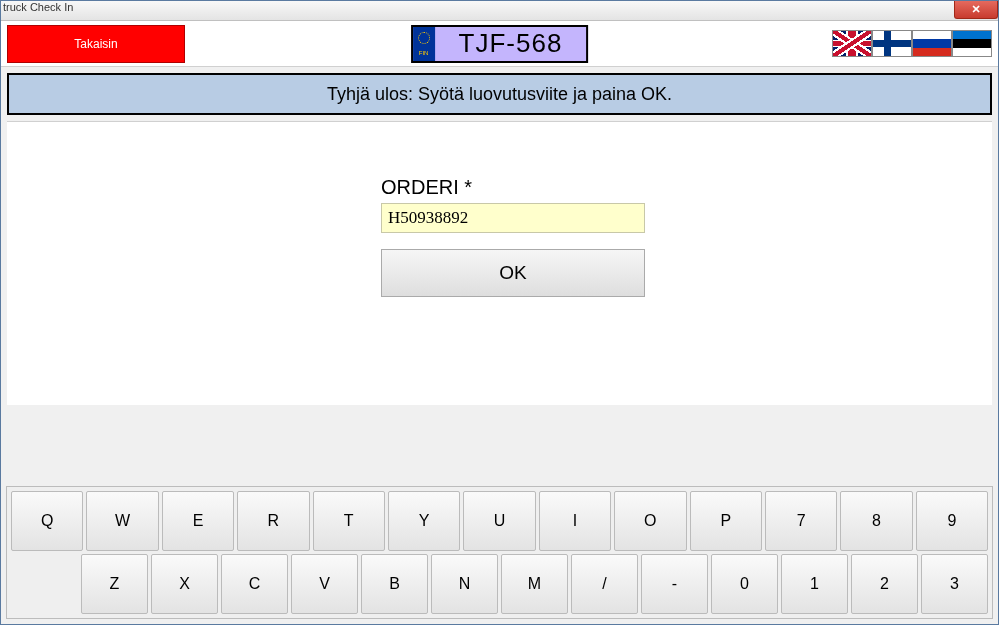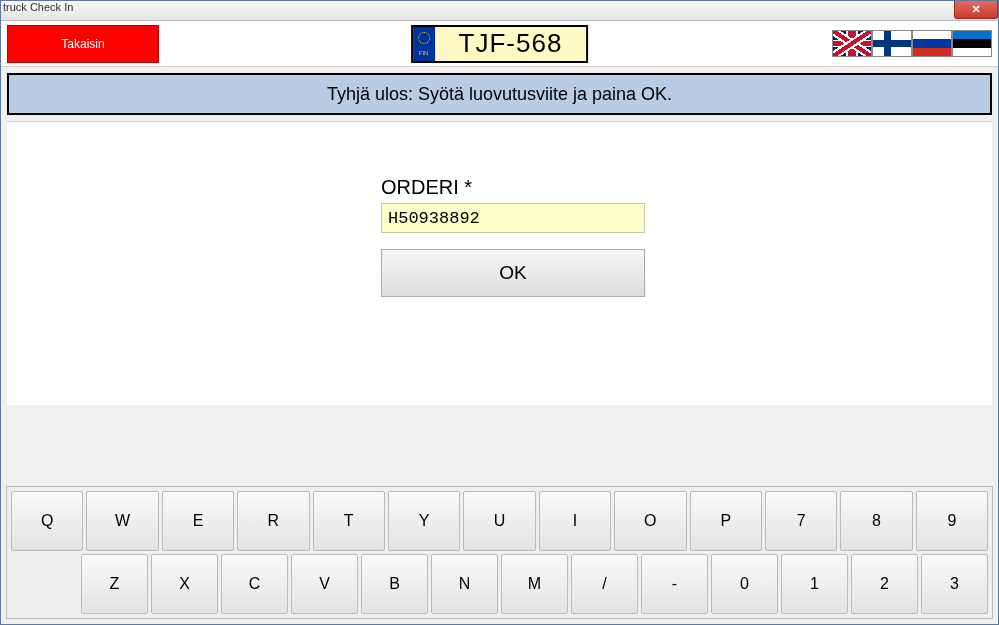--- a/index.html
+++ b/index.html
@@ -42,40 +42,40 @@
     .header {
       height: 46px;
       background: #fff;
       display: flex;
       align-items: center;
       padding: 4px 6px;
       position: relative;
       border-bottom: 1px solid #d0d0d0;
     }
     .back-btn {
-      width: 152px;
+      width: 178px;
       height: 38px;
       background: #ff0000;
       color: #fff;
       border: 1px solid #b00000;
       font-size: 12px;
       cursor: pointer;
       display: flex;
       align-items: center;
       justify-content: center;
     }
     .plate-wrap {
       position: absolute;
       left: 50%;
       transform: translateX(-50%);
       display: flex;
       align-items: stretch;
       height: 38px;
       border: 2px solid #000;
-      background: #fef9c3;
+      background: #c4b5fd;
     }
     .plate-blue {
       width: 22px;
       background: #003399;
       display: flex;
       flex-direction: column;
       align-items: center;
       justify-content: space-around;
       color: #ffcc00;
       font-size: 6px;
@@ -175,21 +175,21 @@
       font-size: 20px;
       margin-bottom: 4px;
     }
     .form-input {
       width: 264px;
       height: 30px;
       background: #ffffcc;
       border: 1px solid #c8c8a8;
       padding: 0 6px;
       font-size: 17px;
-      font-family: Liberation Mono, monospace;
+      font-family: Liberation Serif, serif;
     }
     .ok-btn {
       width: 264px;
       height: 48px;
       margin-top: 16px;
       background: linear-gradient(to bottom, #f6f6f6, #dedede);
       border: 1px solid #aaa;
       font-size: 19px;
       cursor: pointer;
     }

